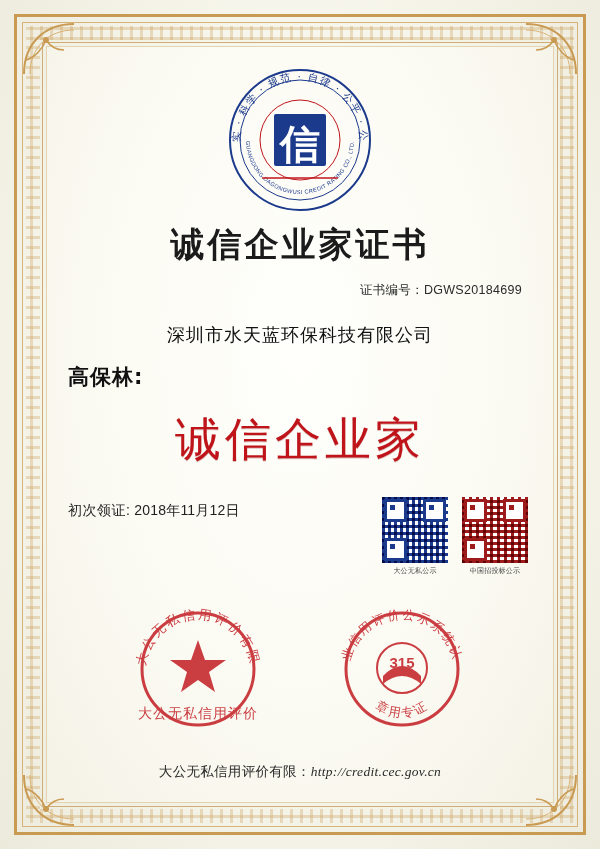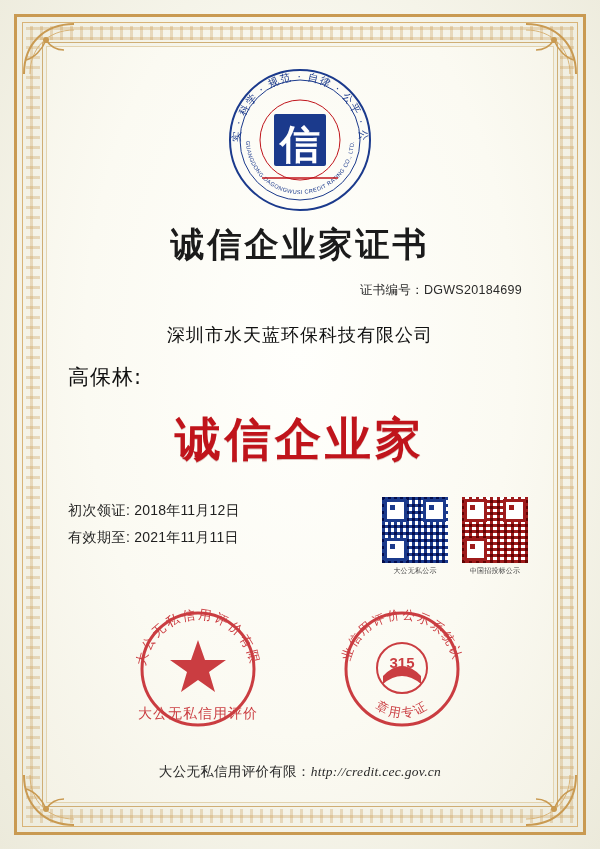--- a/index.html
+++ b/index.html
@@ -128,30 +128,30 @@
     color: #111;
     letter-spacing: 1px;
   }
 
   .person {
     align-self: flex-start;
     margin-top: 16px;
     margin-left: 14px;
     font-family: "DejaVu Sans", "Liberation Sans", sans-serif;
     font-size: 21px;
-    font-weight: normal;
+    font-weight: bold;
     color: #111;
     letter-spacing: 1px;
   }
 
   .award {
     margin-top: 18px;
     font-family: "DejaVu Sans", "Liberation Sans", sans-serif;
     font-size: 46px;
-    font-weight: bold;
+    font-weight: normal;
     color: #c0141b;
     letter-spacing: 4px;
     text-shadow: 0 1px 0 rgba(120,10,12,0.25);
   }
 
   
   .info-row {
     margin-top: 26px;
     width: 100%;
     display: flex;
@@ -317,24 +317,20 @@
 
     <div class="person">高保林:</div>
 
     <div class="award">诚信企业家</div>
 
     <div class="info-row">
       <div class="info-lines">
         <div>
           <span class="lbl">初次领证:</span>
           <span class="val">2018年11月12日</span>
-        </div>
-        <div>
-          <span class="lbl">有效期至:</span>
-          <span class="val">2021年11月11日</span>
         </div>
       </div>
 
       <div class="qr-group">
         <div class="qr-box">
           <div class="qr">
             <span class="finder f1"></span>
               <span class="finder f2"></span>
               <span class="finder f3"></span>
           </div>

